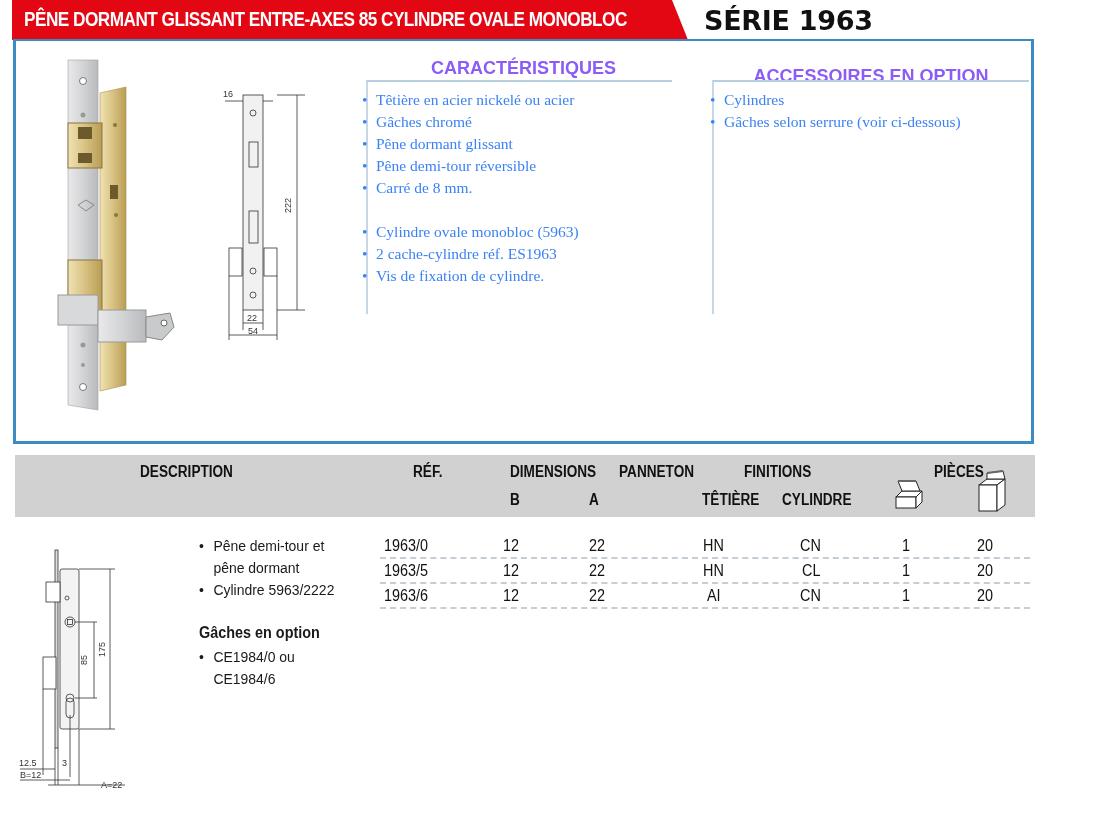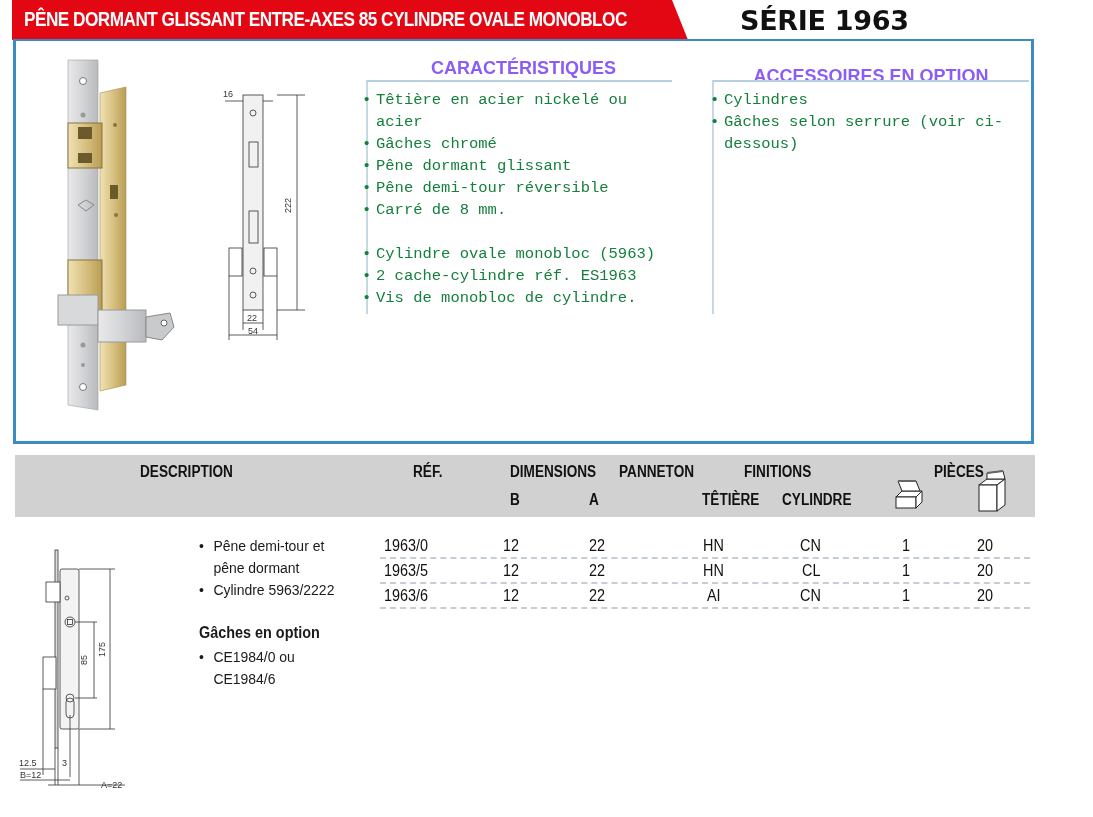--- a/index.html
+++ b/index.html
@@ -11,34 +11,34 @@
     position: absolute; left: 12px; top: 0; width: 676px; height: 48px;
     background: #e30613;
     clip-path: polygon(0 0, 660px 0, 676px 40px, 0 40px);
   }
   .title-banner span {
     position: absolute; left: 12px; top: 8px; color: #fff; font-weight: bold;
     font-size: 20px; letter-spacing: -0.6px; transform: scaleX(0.86); transform-origin: left center; white-space: nowrap;
   }
   .serie {
     position: absolute; left: 704px; top: 5px; font-size: 27px; font-weight: bold; color: #111;
-    font-family: "DejaVu Sans", sans-serif; letter-spacing: -0.3px; margin-left: 36px;
+    font-family: "DejaVu Sans", sans-serif; letter-spacing: -0.3px;
   }
   .top-box {
     position: absolute; left: 13px; top: 39px; width: 1021px; height: 405px;
     border: 3px solid #3a8cc2; border-top-width: 2px;
   }
   .section-title {
     position: absolute; font-weight: bold; color: #8b5cf6; font-size: 18px; text-align: center;
   }
   .section-rule {
     position: absolute; border-top: 2px solid #b8cfe0; border-left: 2px solid #c6d7e5;
   }
   .feature-list {
-    position: absolute; list-style: none; font-family: Liberation Mono, monospace; font-size: 15.5px; line-height: 22px; color: #15803d;
+    position: absolute; list-style: none; font-family: Liberation Serif, serif; font-size: 15.5px; line-height: 22px; color: #3b82f6;
   }
   .feature-list li { position: relative; padding-left: 14px; }
   .feature-list li::before { content: "•"; position: absolute; left: 0; top: 0; }
   .feature-list li.gap { height: 22px; }
   .feature-list li.gap::before { content: ""; }
   .feature-list li.nobullet::before { content: ""; }
 
   .table-head {
     position: absolute; left: 15px; top: 455px; width: 1020px; height: 62px; background: #d1d1d1;
   }
@@ -141,21 +141,21 @@
 <div class="section-rule" style="left:366px;top:80px;width:306px;height:234px;"></div>
 <ul class="feature-list" style="left:362px;top:89px;width:310px;">
   <li>Têtière en acier nickelé ou acier</li>
   <li>Gâches chromé</li>
   <li>Pêne dormant glissant</li>
   <li>Pêne demi-tour réversible</li>
   <li>Carré de 8 mm.</li>
   <li class="gap"></li>
   <li>Cylindre ovale monobloc  (5963)</li>
   <li>2 cache-cylindre réf. ES1963</li>
-  <li>Vis de monobloc de cylindre.</li>
+  <li>Vis de fixation de cylindre.</li>
 </ul>
 
 <div class="section-title" style="left:712px;top:58px;width:318px;margin-top:8px;">ACCESSOIRES EN OPTION</div>
 <div class="section-rule" style="left:712px;top:80px;width:317px;height:234px;"></div>
 <ul class="feature-list" style="left:710px;top:89px;width:324px;">
   <li>Cylindres</li>
   <li>Gâches selon serrure (voir ci-dessous)</li>
 </ul>
 
 <div class="table-head">

